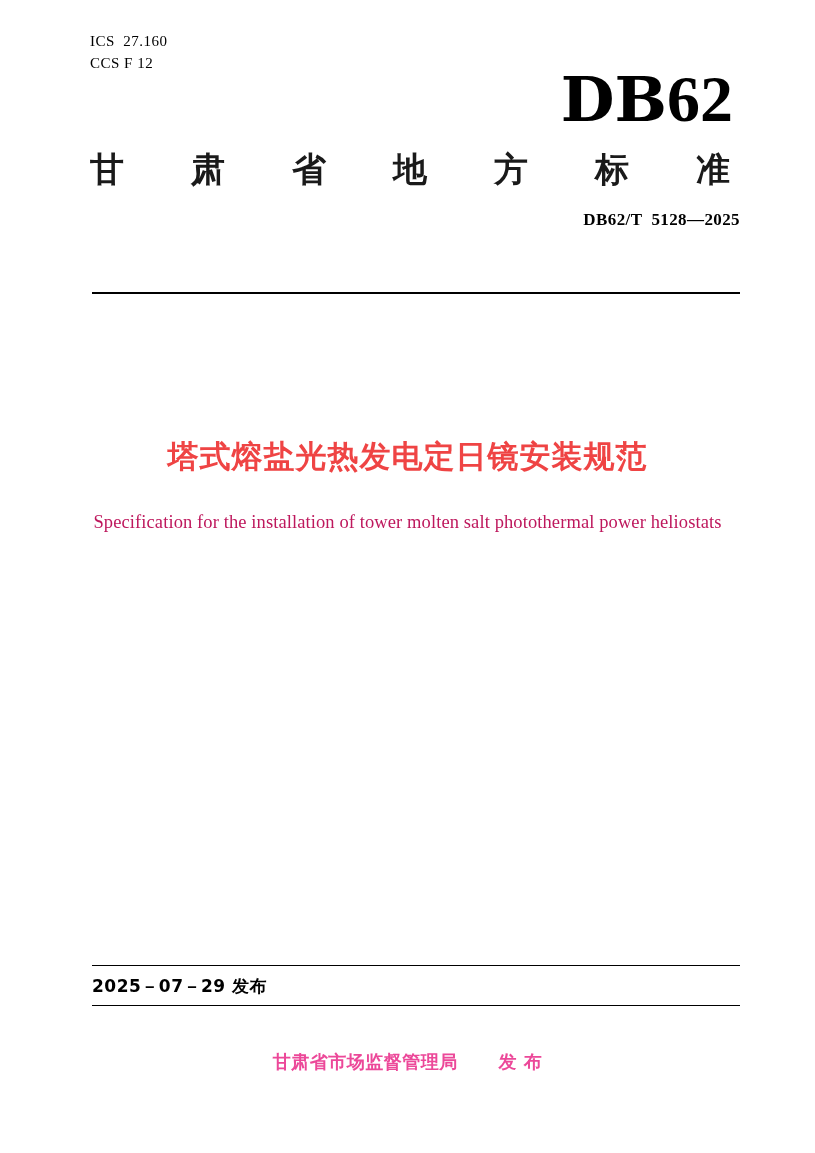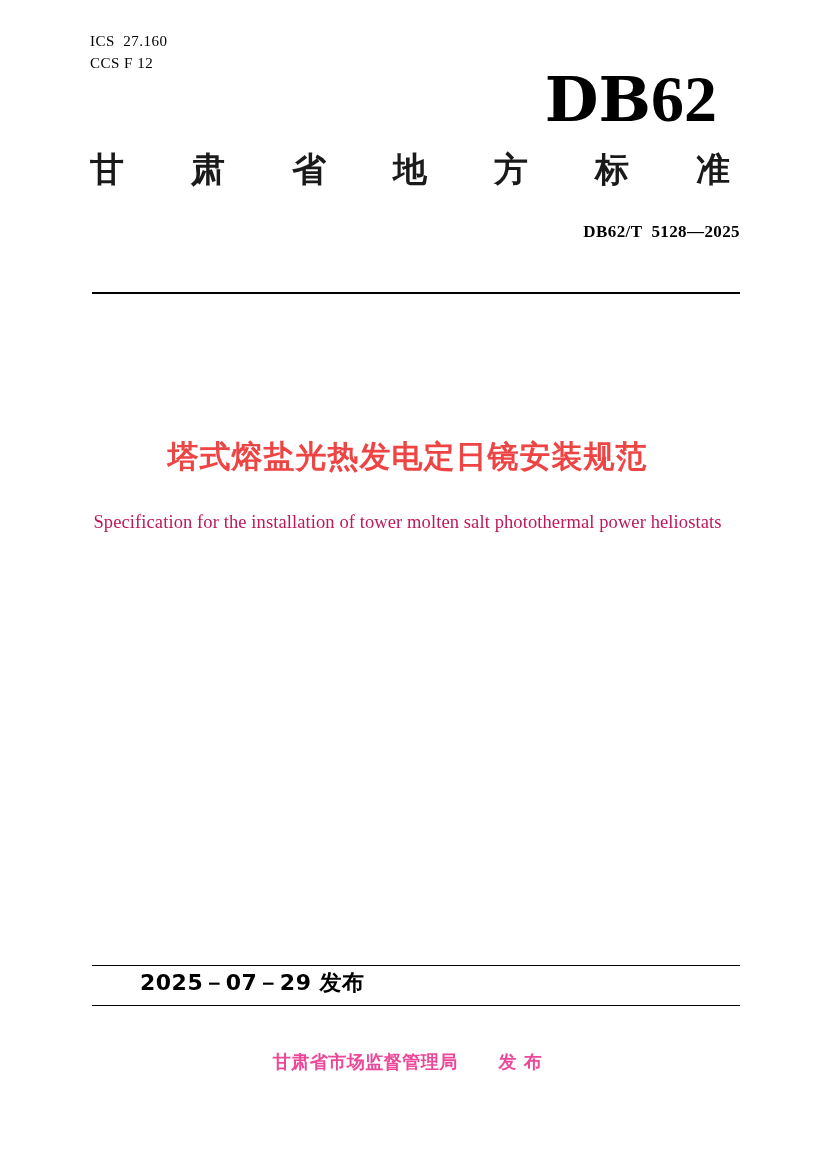--- a/index.html
+++ b/index.html
@@ -33,21 +33,21 @@
     line-height: 22px;
     letter-spacing: 0.5px;
   }
   .codes .code-line {
     white-space: pre;
   }
 
   
   .db-mark {
     position: absolute;
-    right: 98px;
+    right: 82px;
     top: 68px;
     font-family: "DejaVu Serif", serif;
     font-weight: bold;
     font-size: 62px;
     line-height: 62px;
     letter-spacing: 0px;
     text-align: center;
   }
   .db-mark .db {
     font-family: "DejaVu Serif", serif;
@@ -75,21 +75,21 @@
     color: #1a1a1a;
   }
   .province-line span {
     display: inline-block;
   }
 
   
   .std-no {
     position: absolute;
     right: 75px;
-    top: 222px;
+    top: 210px;
     font-family: "Liberation Serif", serif;
     font-weight: bold;
     font-size: 17px;
     letter-spacing: 0.4px;
     white-space: pre;
     text-align: right;
   }
 
   
   .rule-top {
@@ -140,28 +140,27 @@
   }
 
   
   .date-row {
     position: absolute;
     left: 92px;
     right: 75px;
     top: 968px;
     height: 36px;
     display: flex;
-    align-items: flex-start;
+    align-items: center;
     justify-content: space-between;
     font-family: "DejaVu Sans", sans-serif;
     font-weight: bold;
-    font-size: 22px;
+    font-size: 17px;
     letter-spacing: 0.5px;
     color: #000;
-    margin-left: 48px;
   }
   .date-row .date-cell {
     white-space: pre;
   }
 
   
   .issuer {
     position: absolute;
     left: 0;
     right: 0;

